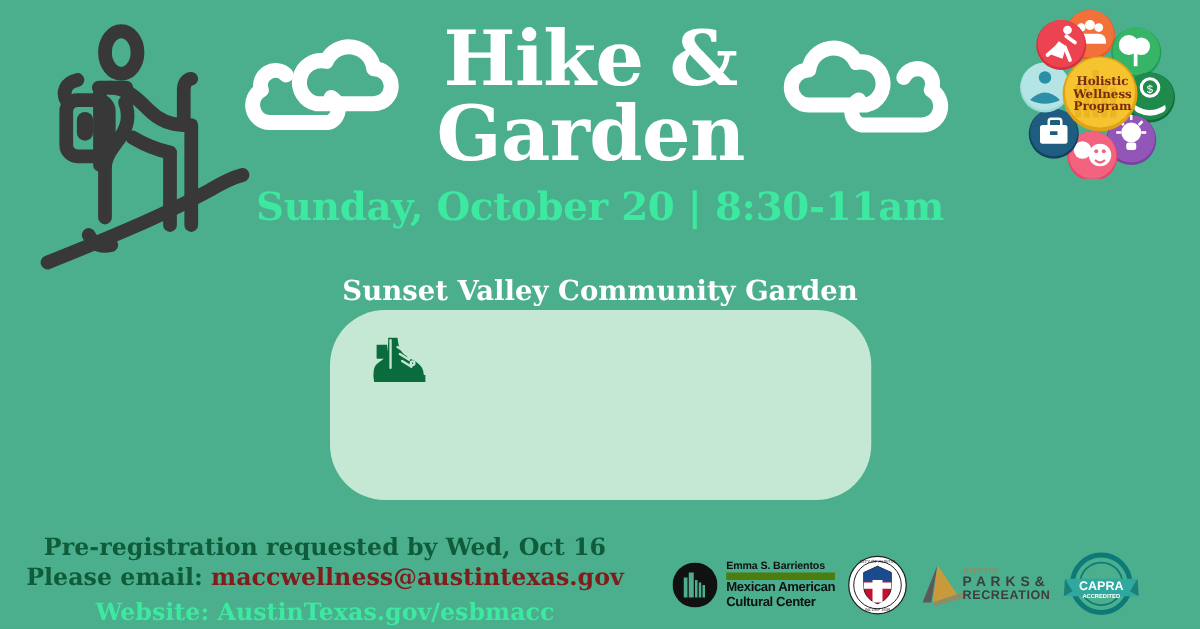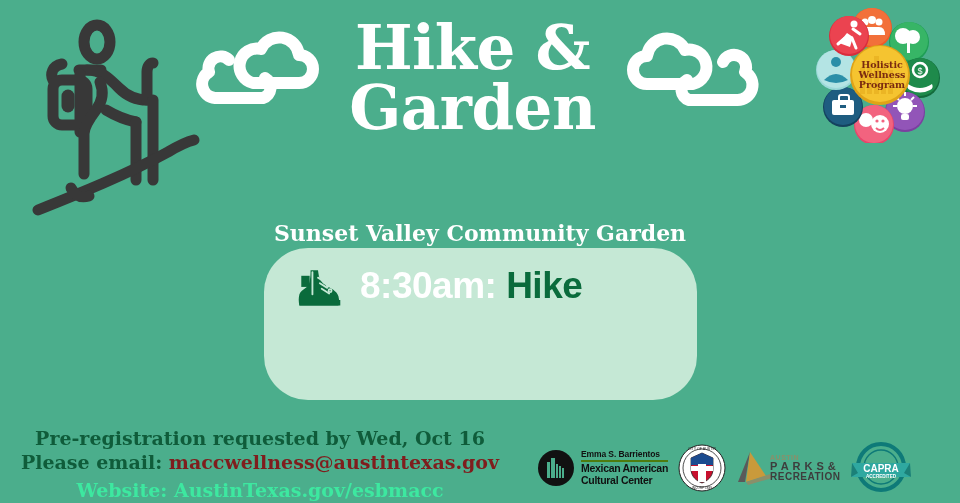--- a/index.html
+++ b/index.html
@@ -70,21 +70,21 @@
   .foot .l2 .email { color:#7f1d1d; }
   .foot .l3 { font-size:19px; color:#3DE8A0; line-height:1.6; }
 
   
   .logos { position:absolute; left:538px; top:438px; width:414px; height:60px;
            display:flex; align-items:center; gap:10px; }
   .logo-esb { display:flex; align-items:center; gap:7px; }
   .esb-mark { width:36px; height:36px; flex:none; }
   .esb-txt { line-height:1.08; }
   .esb-txt .e1 { font-size:8.5px; font-weight:bold; color:#111; letter-spacing:-0.1px;
-                 border-bottom:2px solid #4d7c0f; padding-bottom:1px; display:block; }
+                 border-bottom:6px solid #4d7c0f; padding-bottom:1px; display:block; }
   .esb-txt .e2 { font-size:10.5px; font-weight:bold; color:#111; display:block;
                  letter-spacing:-0.3px; margin-top:1px; }
   .logo-coa { width:48px; height:48px; flex:none; }
   .logo-par { display:flex; align-items:center; }
   .par-mark { width:38px; height:40px; flex:none; }
   .par-txt { line-height:1.0; margin-left:-4px; }
   .par-txt span { display:block; font-weight:bold; color:#3d3d3d; letter-spacing:0.5px; }
   .par-txt .p1 { font-size:7px; color:#8a8f6a; }
   .par-txt .p2 { font-size:11px; }
   .par-txt .p3 { font-size:10px; }
@@ -211,20 +211,21 @@
       <div class="t-line">Garden</div>
     </div>
     <div class="cloud-r">
       <svg viewBox="0 0 145 105" width="145" height="105" fill="none" stroke="#ffffff" stroke-width="12" stroke-linecap="round" stroke-linejoin="round">
         <path d="M70 58 h-46 a14 14 0 0 1 0 -28 a20 20 0 0 1 38 -6 a14 14 0 0 1 8 34z"></path>
         <path d="M100 36 a12 12 0 0 1 22 10 a15 15 0 0 1 -8 28 h-48 a11 11 0 0 1 -2 -20"></path>
       </svg>
     </div>
   </div>
 
+  <div class="datetime">Sunday, October 20 | 8:30-11am</div>
 
   <div class="venue">
     <div>Sunset Valley Community Garden</div>
   </div>
 
   <div class="card">
 
     <div class="card-row">
       <div class="card-icon">
         <svg viewBox="0 0 56 50" width="52" height="48">
@@ -234,24 +235,20 @@
             <path d="M8 40 h44 v6 h-44z"></path>
           </g>
           <g stroke="#C5E8D5" stroke-width="2" fill="none" stroke-linecap="round">
             <path d="M22 10 v24"></path>
             <path d="M28 16 l8 5 M30 22 l8 5 M32 28 l8 5"></path>
             <circle cx="37" cy="18" r="1.6"></circle>
               <circle cx="39" cy="24" r="1.6"></circle>
               <circle cx="41" cy="30" r="1.6"></circle>
           </g>
         </svg>
-      </div>
-      <div class="card-text">
-        <span class="tm">8:30am:</span>
-        <span class="ac">Hike</span>
       </div>
     </div>
 
   </div>
 
   <div class="foot">
     <div class="l1">Pre-registration requested by Wed, Oct 16</div>
     <div class="l2">
       <span>Please email:</span>
       <span class="email">maccwellness@austintexas.gov</span>

